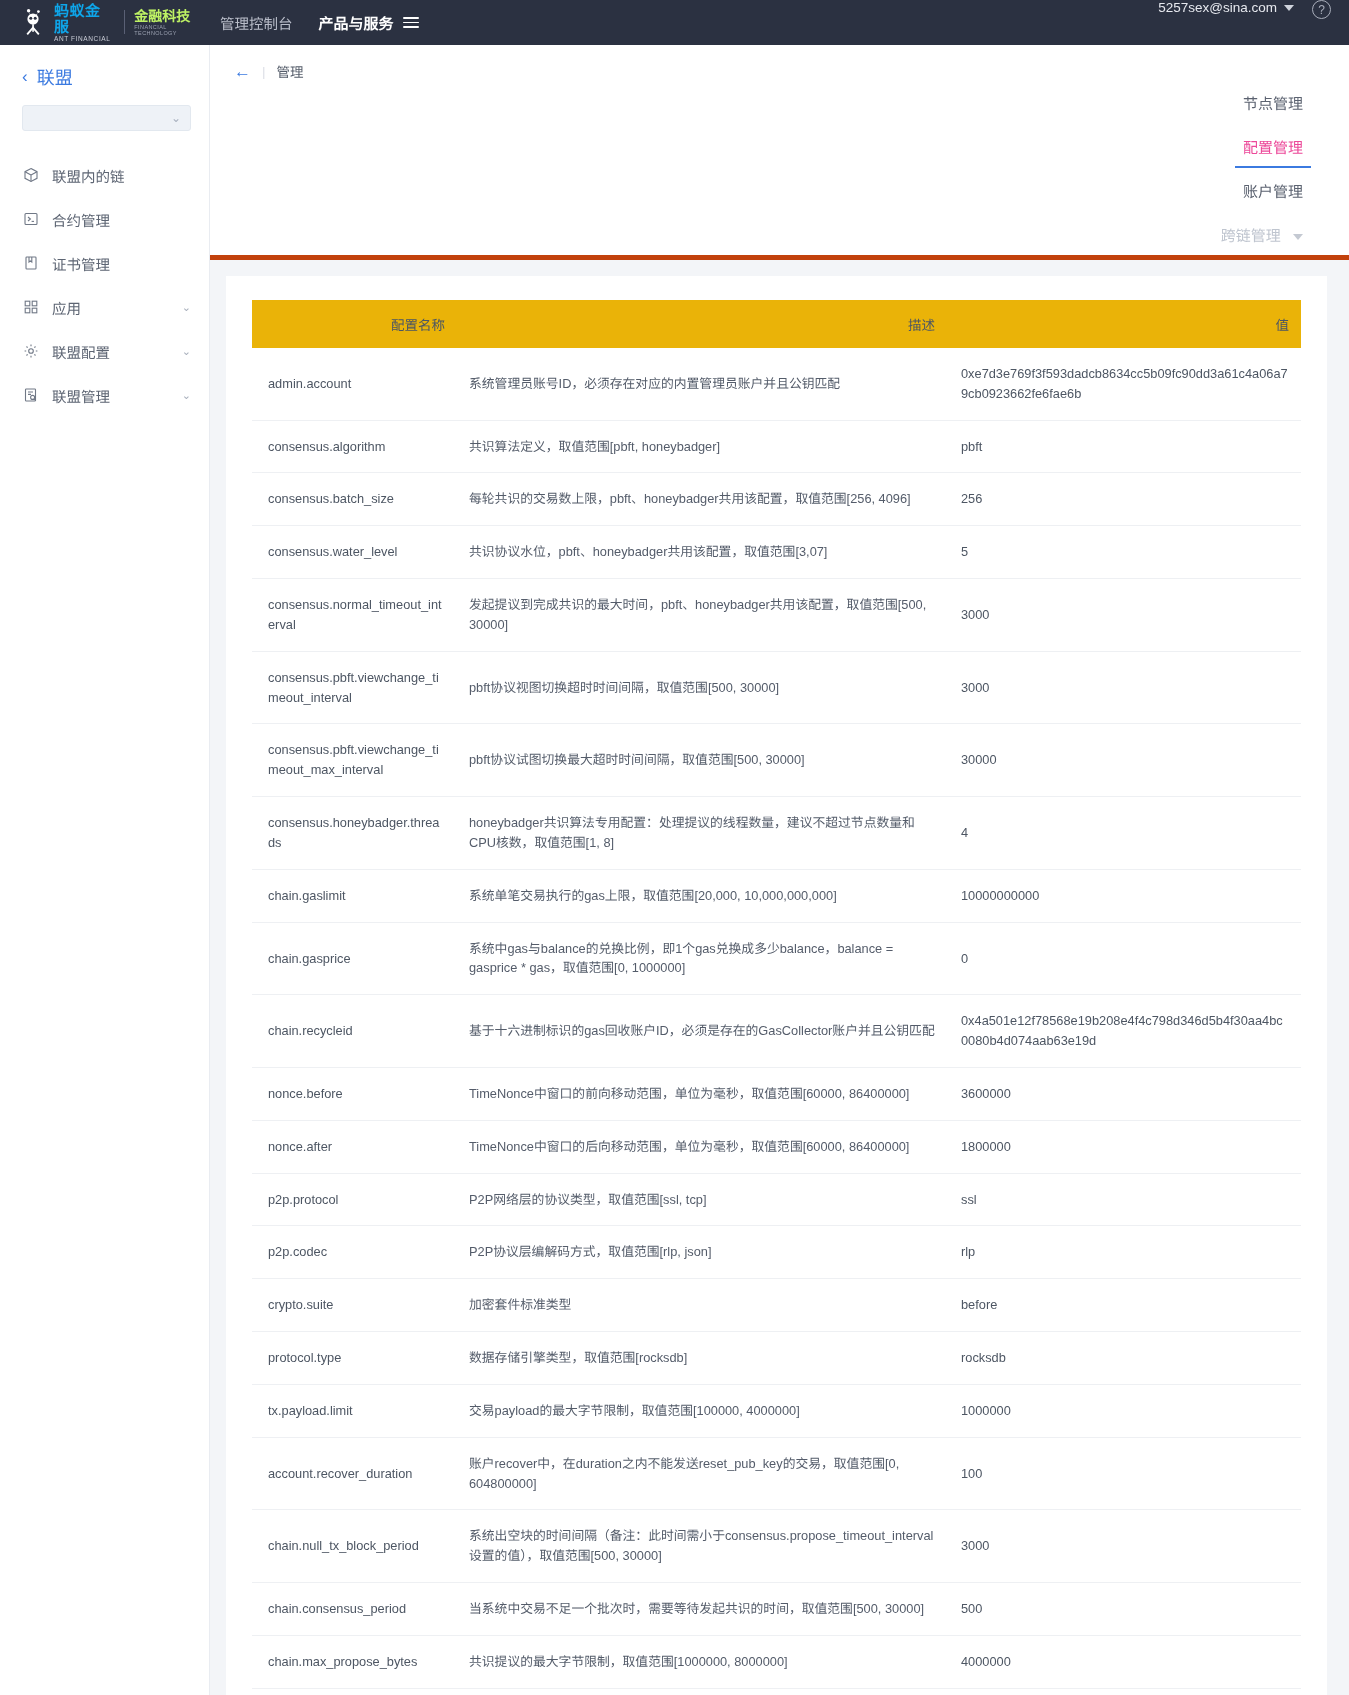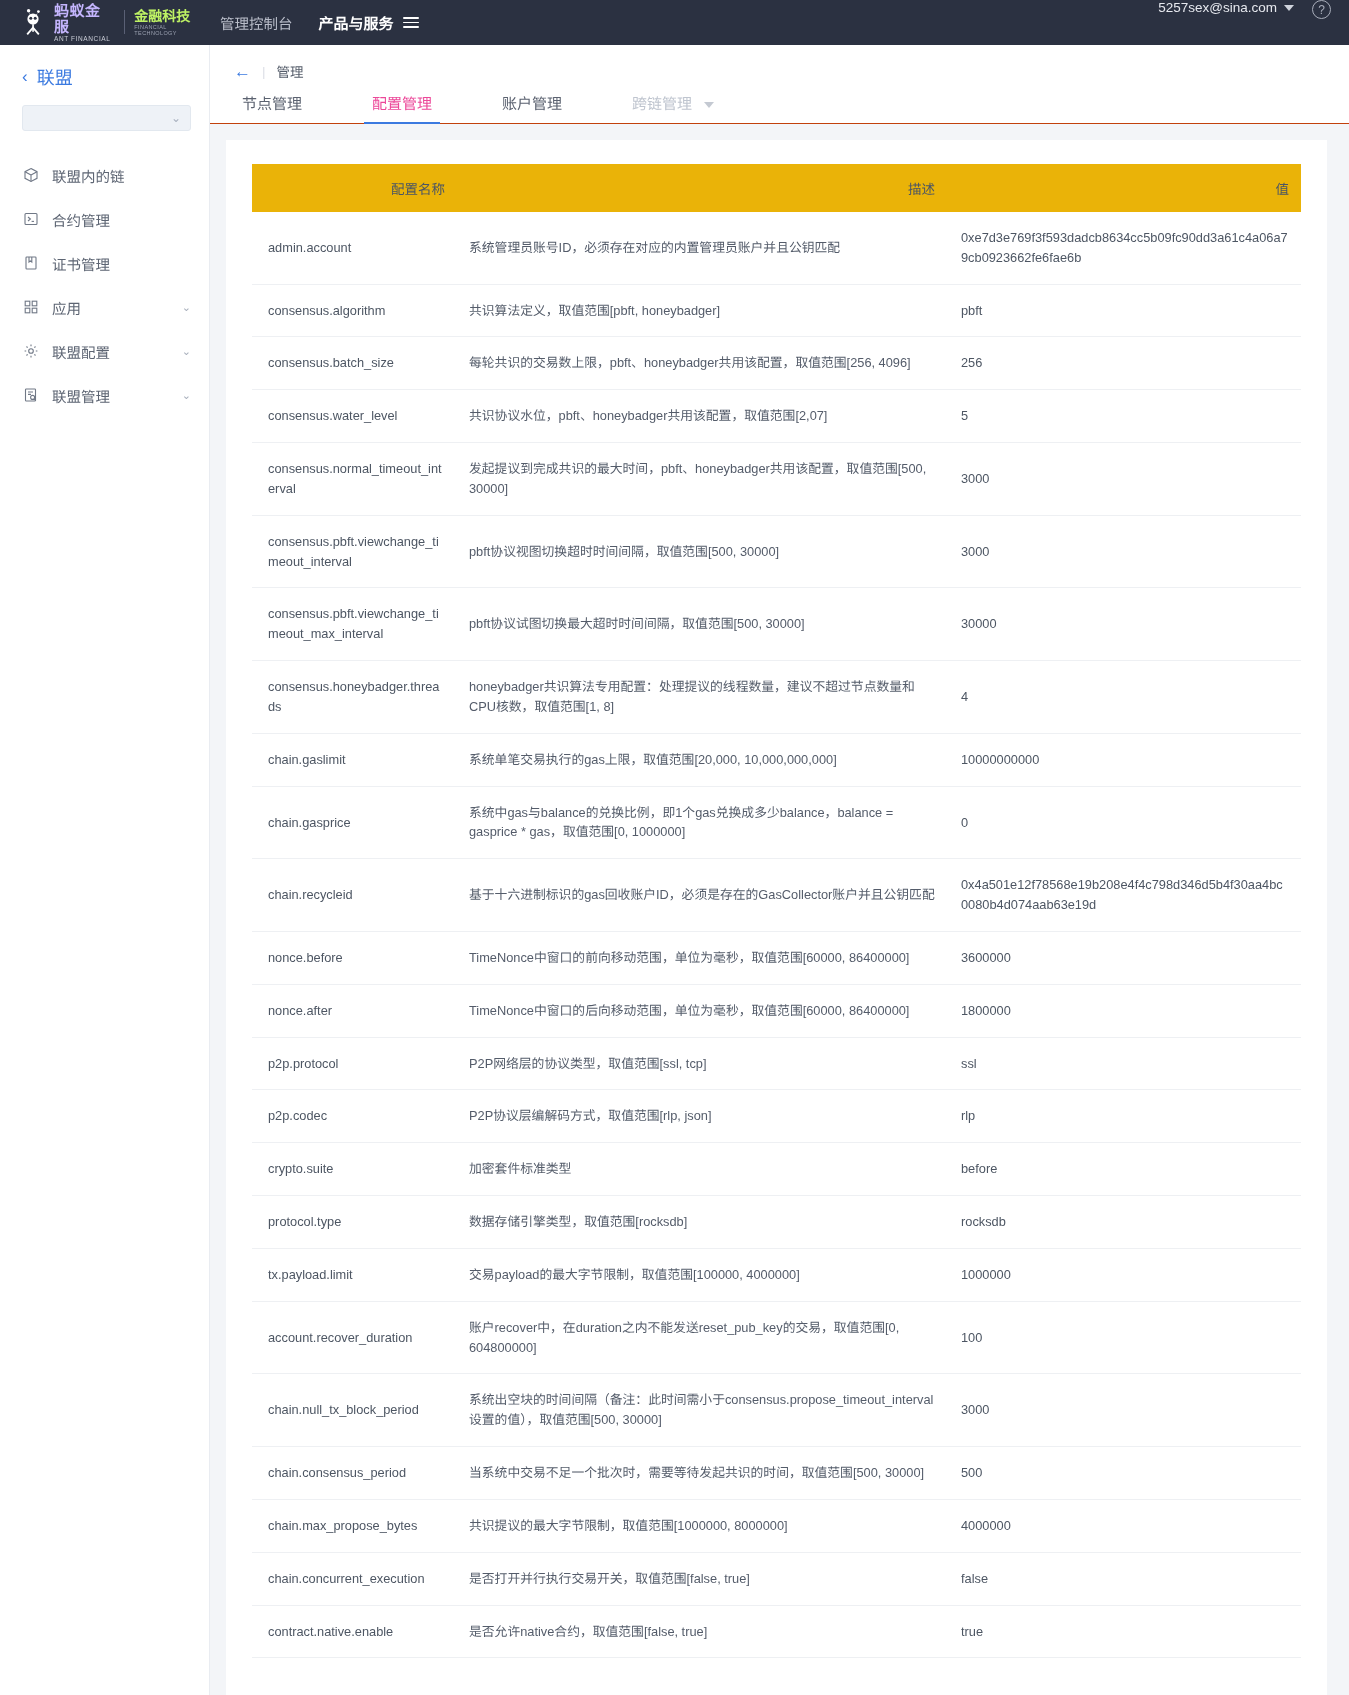--- a/index.html
+++ b/index.html
@@ -16,21 +16,21 @@
   .topbar {
     height: 45px; background: #2b3141; display: flex; align-items: center;
     position: relative;
   }
   .brand {
     width: 210px; height: 45px; display: flex; align-items: center;
     padding-left: 16px; background: #2b3141; flex: 0 0 210px;
   }
   .brand-logo { width: 34px; height: 34px; flex: 0 0 34px; position: relative; }
   .brand-text { display: flex; align-items: center; margin-left: 4px; }
-  .brand-cn { color: #c4b5fd; font-size: 15px; font-weight: bold; letter-spacing: .5px; line-height: 1.05; }
+  .brand-cn { color: #0ea5e9; font-size: 15px; font-weight: bold; letter-spacing: .5px; line-height: 1.05; }
   .brand-en { color: #c9ccd6; font-size: 6.5px; letter-spacing: .6px; line-height: 1.1; }
   .brand-div { width: 1px; height: 24px; background: #5a6075; margin: 0 9px; }
   .brand-cn2 { color: #bef264; font-size: 14px; font-weight: bold; line-height: 1.05; }
   .brand-en2 { color: #9aa0b0; font-size: 5.5px; letter-spacing: .4px; line-height: 1.1; }
 
   .nav { display: flex; align-items: center; gap: 26px; margin-left: 10px; }
   .nav-item { color: #b9bdc9; font-size: 14.5px; cursor: pointer; }
   .nav-item.strong { color: #fff; font-size: 15px; font-weight: bold; }
   .hamburger { display: inline-flex; flex-direction: column; justify-content: center; gap: 3px; width: 16px; margin-left: 9px; vertical-align: middle; }
   .hamburger i { display: block; height: 1.6px; background: #fff; border-radius: 1px; }
@@ -60,21 +60,21 @@
   .side-item .s-lbl { flex: 1; }
   .side-item .s-chev { color: #a7aebb; font-size: 11px; }
 
   
   .main { flex: 1; background: #f3f5f8; position: relative; }
   .crumbbar { background: #fff; padding: 16px 0 0 24px; }
   .crumb { display: flex; align-items: center; font-size: 13.5px; }
   .crumb .back-arrow { color: #3b7ae0; font-size: 17px; line-height: 1; cursor: pointer; }
   .crumb .sep { color: #dcdfe6; margin: 0 11px; }
   .crumb .ctxt { color: #555d6a; }
-  .tabs { display: flex; align-items: flex-end; gap: 16px; background: #fff; padding-left: 24px; border-bottom: 1px solid #c2410c; }
+  .tabs { display: flex; align-items: flex-end; gap: 2px; background: #fff; padding-left: 24px; border-bottom: 5px solid #c2410c; flex-direction: column; }
   .tab { padding: 11px 8px 10px; margin-right: 38px; font-size: 15px; color: #5b6personally; cursor: pointer; position: relative; color: #5b6270; }
   .tab.active { color: #ec4899; }
   .tab.active::after { content: ""; position: absolute; left: 0; right: 0; bottom: -1px; height: 2px; background: #3b7ae0; }
   .tab.disabled { color: #bfc5cf; cursor: default; }
   .tab .tcaret { display: inline-block; width: 0; height: 0; border-left: 5px solid transparent; border-right: 5px solid transparent; border-top: 6px solid #c4c9d2; margin-left: 8px; vertical-align: middle; }
 
   .content-pad { padding: 16px 22px 0 16px; }
   .card { background: #fff; min-height: 1450px; padding: 24px 26px 40px; }
 
   table.cfg { width: 100%; border-collapse: collapse; table-layout: fixed; }
@@ -273,21 +273,21 @@
                 <td class="d">共识算法定义，取值范围[pbft, honeybadger]</td>
                 <td class="v">pbft</td>
               </tr>
               <tr>
                 <td class="k">consensus.batch_size</td>
                 <td class="d">每轮共识的交易数上限，pbft、honeybadger共用该配置，取值范围[256, 4096]</td>
                 <td class="v">256</td>
               </tr>
               <tr>
                 <td class="k">consensus.water_level</td>
-                <td class="d">共识协议水位，pbft、honeybadger共用该配置，取值范围[2,07]</td>
+                <td class="d">共识协议水位，pbft、honeybadger共用该配置，取值范围[3,07]</td>
                 <td class="v">5</td>
               </tr>
               <tr>
                 <td class="k">consensus.normal_timeout_interval</td>
                 <td class="d">发起提议到完成共识的最大时间，pbft、honeybadger共用该配置，取值范围[500, 30000]</td>
                 <td class="v">3000</td>
               </tr>
               <tr>
                 <td class="k">consensus.pbft.viewchange_timeout_interval</td>
                 <td class="d">pbft协议视图切换超时时间间隔，取值范围[500, 30000]</td>

